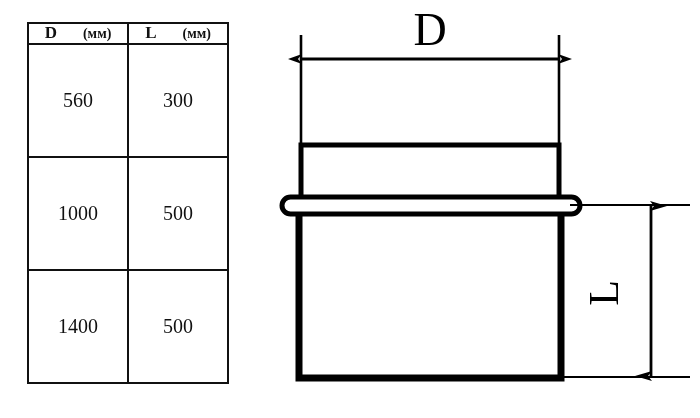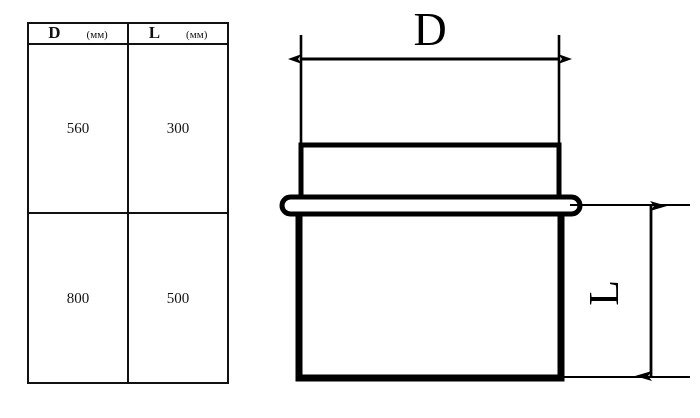--- a/index.html
+++ b/index.html
@@ -34,33 +34,33 @@
     border-collapse: collapse;
     width: 100%;
     height: 100%;
     table-layout: fixed;
   }
   table.dim-table td,
   table.dim-table th {
     border: 2px solid #111111;
     text-align: center;
     vertical-align: middle;
-    font-size: 15px;
+    font-size: 20px;
     font-weight: normal;
     padding: 0;
     line-height: 1.1;
     color: #111111;
   }
   table.dim-table th {
     font-weight: bold;
     font-size: 16px;
   }
   .unit {
-    font-size: 11px;
-    font-weight: normal;
+    font-size: 14px;
+    font-weight: bold;
     letter-spacing: 0px;
     margin-left: 26px;
   }
   .hdr-letter {
     font-weight: bold;
     font-size: 17px;
   }
 
   
   #drawing {
@@ -96,21 +96,25 @@
           <th><span class="hdr-letter">D</span><span class="unit">(мм)</span></th>
           <th><span class="hdr-letter">L</span><span class="unit">(мм)</span></th>
         </tr>
       </thead>
       <tbody>
         <tr>
           <td>560</td>
           <td>300</td>
         </tr>
         <tr>
-          <td>800</td>
+          <td>1000</td>
+          <td>500</td>
+        </tr>
+        <tr>
+          <td>1400</td>
           <td>500</td>
         </tr>
       </tbody>
     </table>
   </div>
 
   <div id="drawing">
     <svg width="430" height="418" viewBox="0 0 430 418" xmlns="http://www.w3.org/2000/svg">
 
       <defs>

